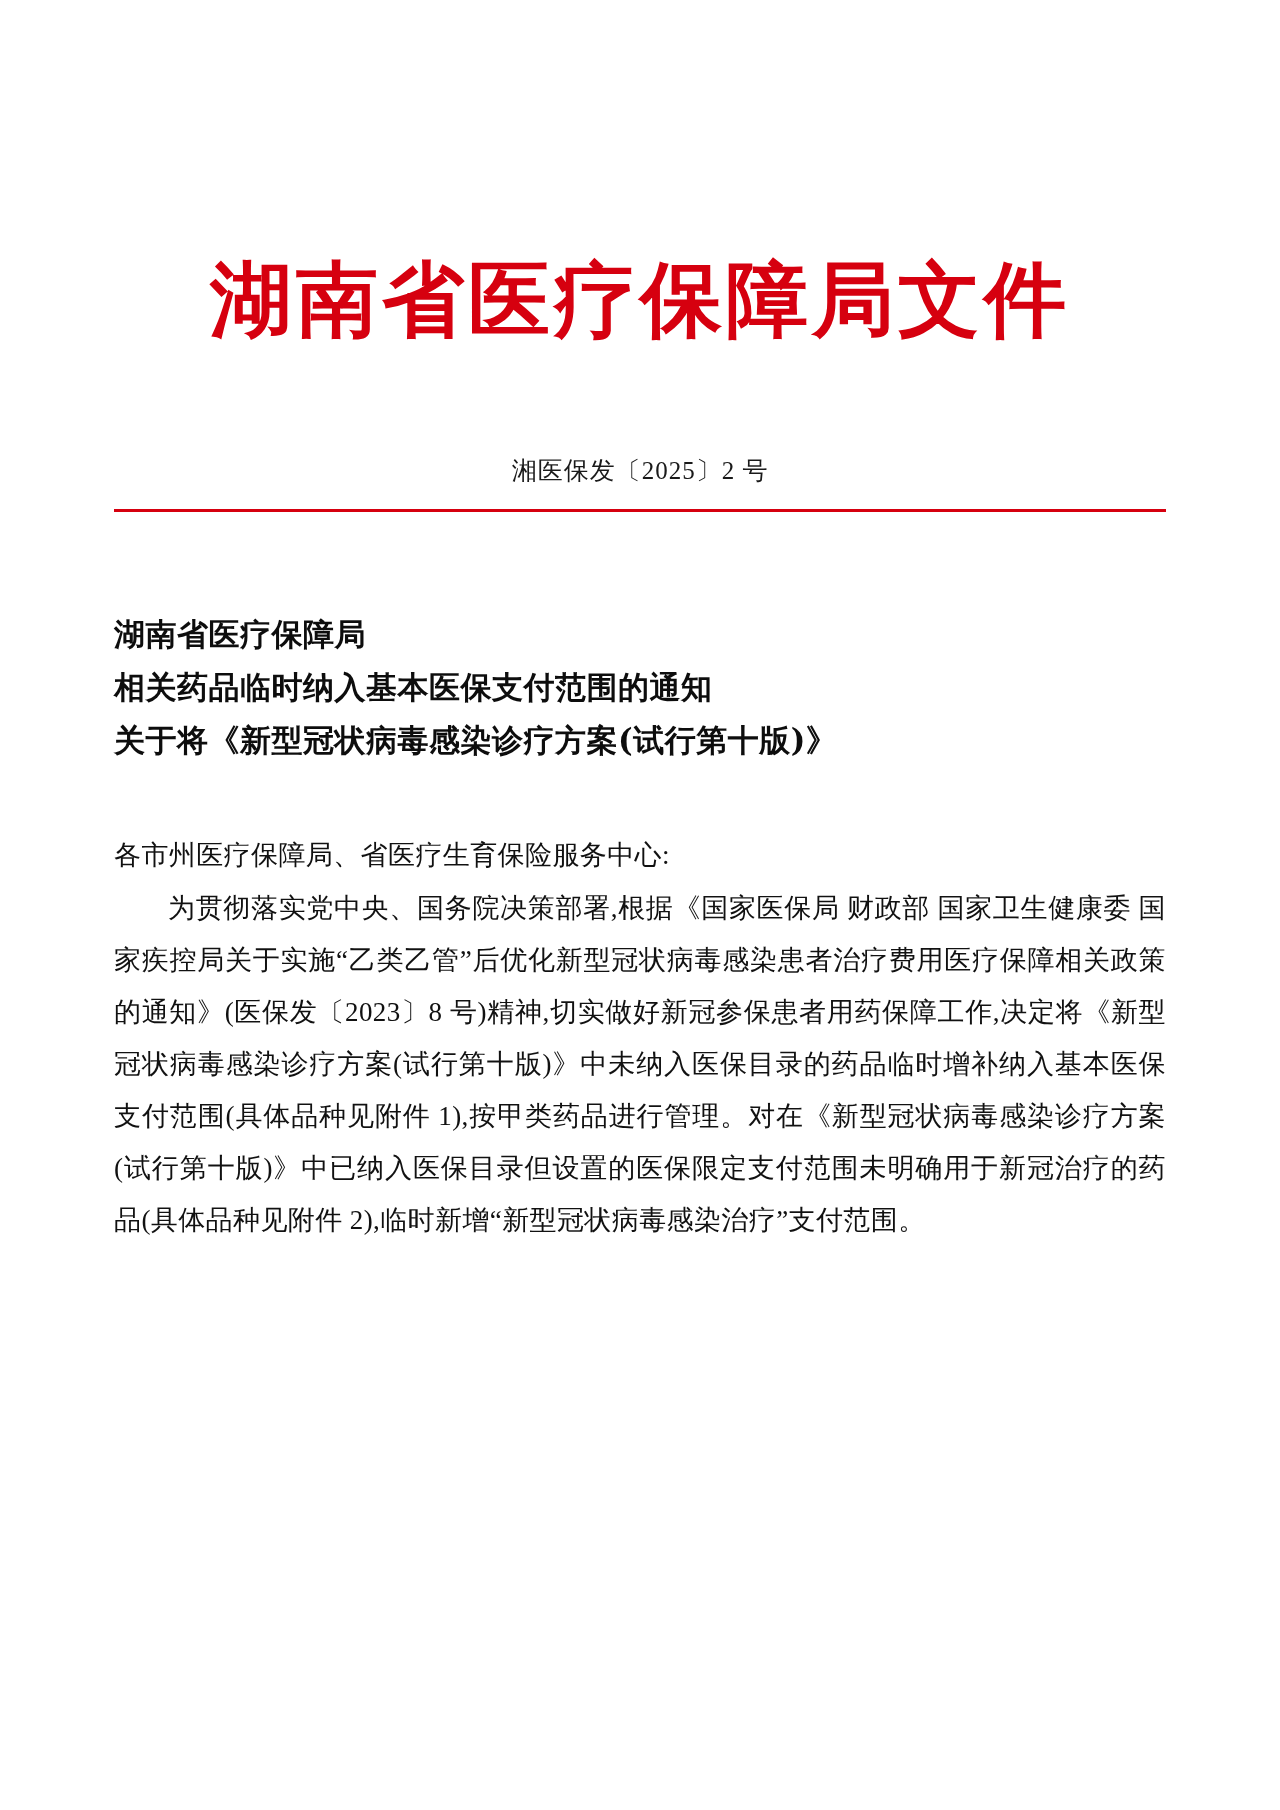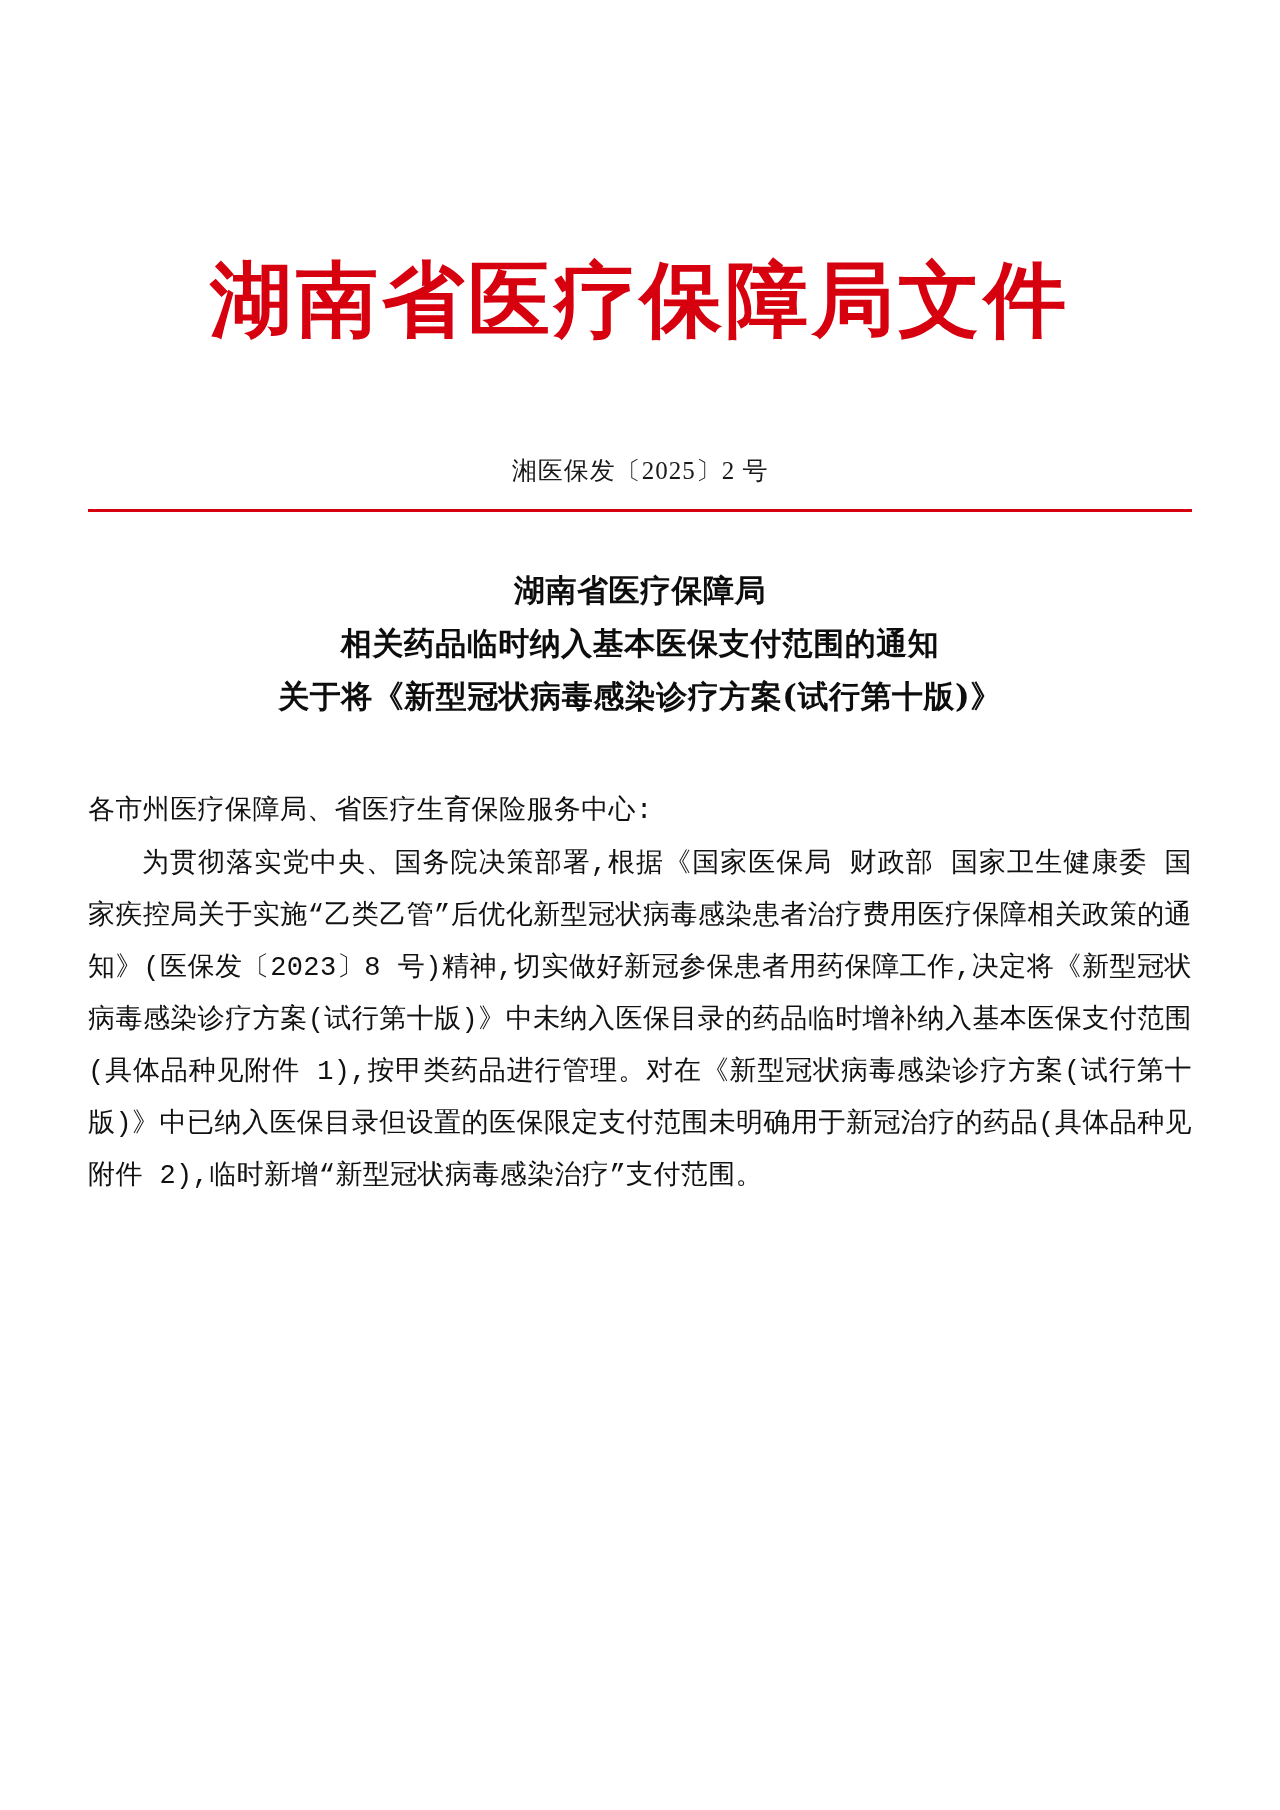--- a/index.html
+++ b/index.html
@@ -14,21 +14,21 @@
     color: #111111;
     overflow: hidden;
   }
 
   .page {
     position: relative;
     width: 1280px;
     height: 1810px;
     background: #ffffff;
     box-sizing: border-box;
-    padding: 0 88px;
+    padding: 0 114px;
   }
 
   
   .masthead {
     text-align: center;
     padding-top: 255px;
   }
 
   .masthead-title {
     color: #d6000f;
@@ -51,22 +51,22 @@
 
   .red-rule {
     margin-top: 22px;
     height: 3px;
     background: #d6000f;
     width: 100%;
   }
 
   
   .title-block {
-    margin-top: 52px;
-    text-align: center;
+    margin-top: 96px;
+    text-align: left;
     font-family: "DejaVu Serif", "Liberation Serif", serif;
     font-weight: bold;
     font-size: 31px;
     line-height: 1.72;
     letter-spacing: 0.5px;
     color: #0d0d0d;
   }
   .title-line {
     white-space: nowrap;
   }
@@ -80,21 +80,20 @@
     color: #111111;
     text-align: justify;
     text-justify: inter-ideograph;
   }
   .salutation {
     margin-bottom: 0;
   }
   .para {
     text-indent: 2em;
     margin: 0;
-    font-family: Liberation Mono, monospace;
   }
 </style>
 </head>
 <body>
 
 <div class="page">
 
   <div class="masthead">
     <div class="masthead-title">湖南省医疗保障局文件</div>
   </div>

